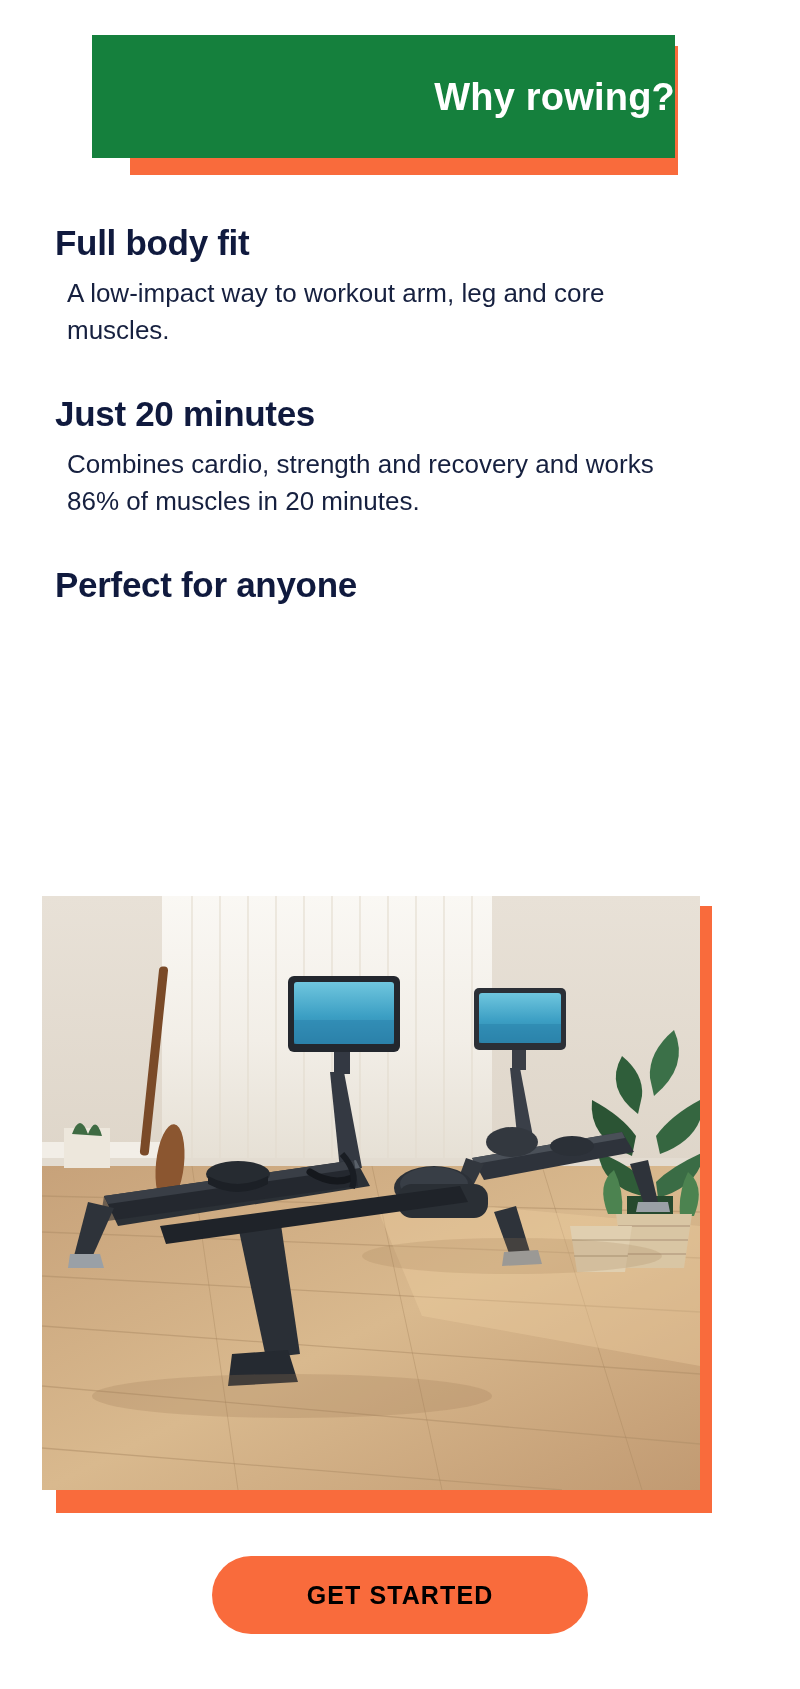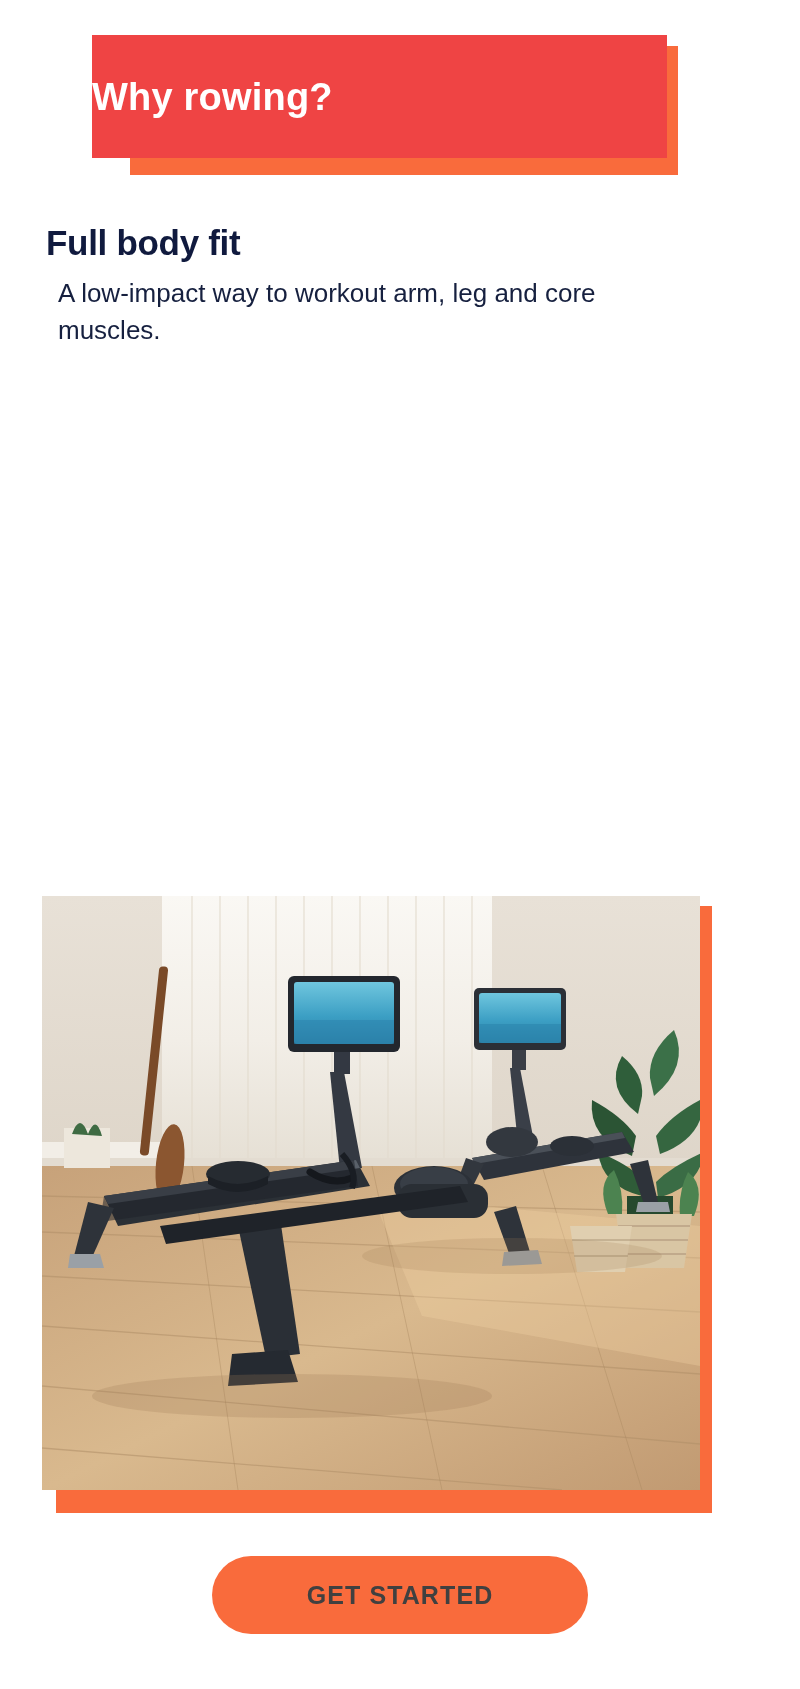--- a/index.html
+++ b/index.html
@@ -32,37 +32,38 @@
     width: 548px;
     height: 129px;
     background: #F96B3C;
   }
   .banner-box {
     position: absolute;
     left: 0px;
     top: 0px;
     width: 575px;
     height: 123px;
-    background: #ef4444;
+    background: #15803d;
     display: flex;
     align-items: center;
-    justify-content: flex-start;
+    justify-content: flex-end;
+    padding-left: 8px;
   }
   .banner-title {
     color: #ffffff;
     font-size: 38px;
     font-weight: bold;
     letter-spacing: 0.2px;
     line-height: 1;
   }
 
   
   .features {
     position: absolute;
-    left: 46px;
+    left: 55px;
     top: 222px;
     width: 640px;
   }
   .feature { margin-bottom: 44px; }
   .feature:last-child { margin-bottom: 0; }
   .feature-title {
     font-size: 35px;
     font-weight: bold;
     line-height: 1.18;
     letter-spacing: -0.3px;
@@ -117,21 +118,21 @@
   }
   .cta-button {
     display: inline-flex;
     align-items: center;
     justify-content: center;
     width: 376px;
     height: 78px;
     border: none;
     border-radius: 39px;
     background: #F96B3C;
-    color: #404040;
+    color: #000000;
     font-family: "Liberation Sans", sans-serif;
     font-size: 25px;
     font-weight: bold;
     letter-spacing: 1.1px;
     cursor: pointer;
     padding: 0;
   }
 </style>
 </head>
 <body>
@@ -143,22 +144,27 @@
   </div>
 </div>
 
 <div class="features">
 
   <section class="feature">
     <h2 class="feature-title">Full body fit</h2>
     <p class="feature-body">A low-impact way to workout arm, leg and core muscles.</p>
   </section>
 
-
   <section class="feature">
+    <h2 class="feature-title">Just 20 minutes</h2>
+    <p class="feature-body wide">Combines cardio, strength and recovery and works 86% of muscles in 20 minutes.</p>
+  </section>
+
+  <section class="feature">
+    <h2 class="feature-title">Perfect for anyone</h2>
   </section>
 
 </div>
 
 <div class="photo-wrap">
   <div class="photo-shadow"></div>
   <div class="photo">
     <svg viewBox="0 0 658 594" xmlns="http://www.w3.org/2000/svg" role="img" aria-label="rowing machines">
       <defs>
         <linearGradient id="wall" x1="0" y1="0" x2="0" y2="1">

